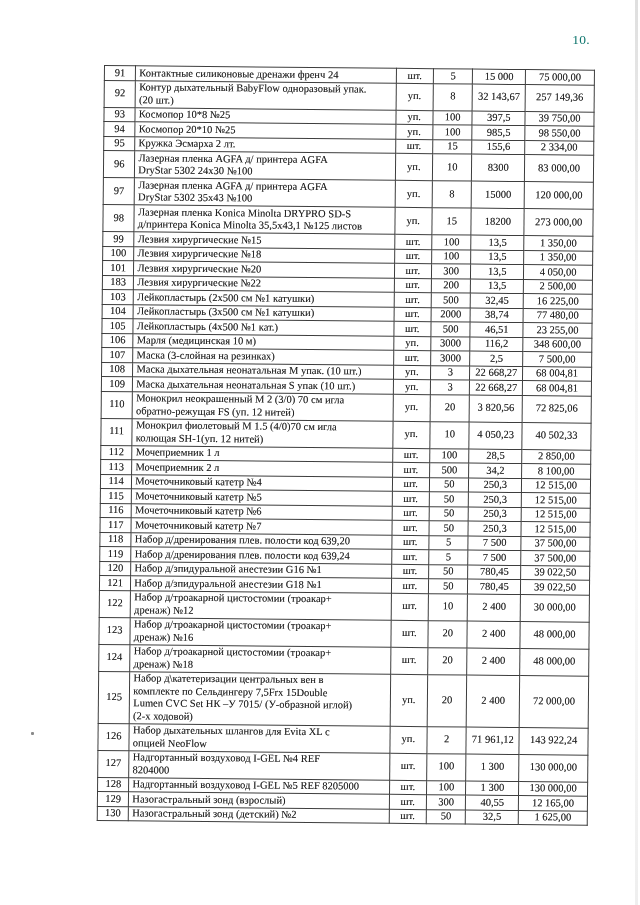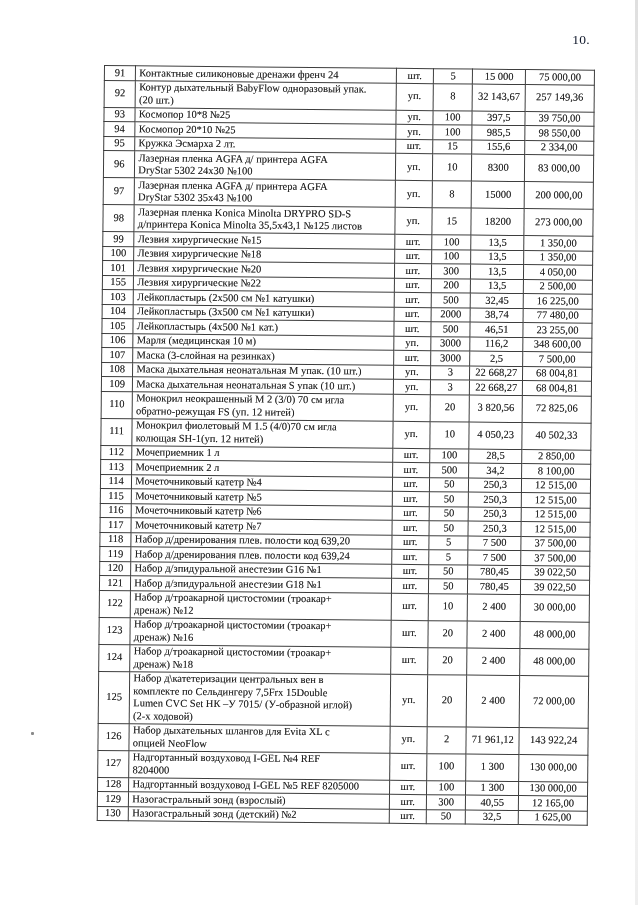--- a/index.html
+++ b/index.html
@@ -5,21 +5,21 @@
   html,body{margin:0;padding:0;}
   body{
     width:640px;height:905px;position:relative;overflow:hidden;
     background:#fdfdfc;
     font-family:"Liberation Serif","DejaVu Serif",serif;
     color:#1d1d1d;
   }
   .page{position:absolute;inset:0;background:#ffffff;}
   .page-number{
     position:absolute;top:32px;left:556px;width:34px;
-    text-align:right;font-size:13.5px;color:#0f172a;
+    text-align:right;font-size:13.5px;color:#0f766e;
     letter-spacing:0.3px;
   }
   .edge-artifact{
     position:absolute;top:0;right:2px;width:3px;height:905px;
     background:linear-gradient(180deg,
       rgba(170,170,170,0.38) 0%,
       rgba(190,190,190,0.18) 30%,
       rgba(200,200,200,0.10) 60%,
       rgba(180,180,180,0.22) 100%);
     pointer-events:none;
@@ -114,21 +114,21 @@
           <td class="c-price">8300</td>
           <td class="c-total">83 000,00</td>
         </tr>
         <tr>
           <td class="c-num">97</td>
           <td class="c-name">Лазерная пленка AGFA д/ принтера AGFA
 DryStar 5302 35x43 №100</td>
           <td class="c-unit">уп.</td>
           <td class="c-qty">8</td>
           <td class="c-price">15000</td>
-          <td class="c-total">200 000,00</td>
+          <td class="c-total">120 000,00</td>
         </tr>
         <tr>
           <td class="c-num">98</td>
           <td class="c-name">Лазерная пленка Konica Minolta DRYPRO SD-S
 д/принтера Konica Minolta 35,5x43,1 №125 листов</td>
           <td class="c-unit">уп.</td>
           <td class="c-qty">15</td>
           <td class="c-price">18200</td>
           <td class="c-total">273 000,00</td>
         </tr>
@@ -150,21 +150,21 @@
         </tr>
         <tr>
           <td class="c-num">101</td>
           <td class="c-name">Лезвия хирургические №20</td>
           <td class="c-unit">шт.</td>
           <td class="c-qty">300</td>
           <td class="c-price">13,5</td>
           <td class="c-total">4 050,00</td>
         </tr>
         <tr>
-          <td class="c-num">155</td>
+          <td class="c-num">183</td>
           <td class="c-name">Лезвия хирургические №22</td>
           <td class="c-unit">шт.</td>
           <td class="c-qty">200</td>
           <td class="c-price">13,5</td>
           <td class="c-total">2 500,00</td>
         </tr>
         <tr>
           <td class="c-num">103</td>
           <td class="c-name">Лейкопластырь (2x500 см №1 катушки)</td>
           <td class="c-unit">шт.</td>

